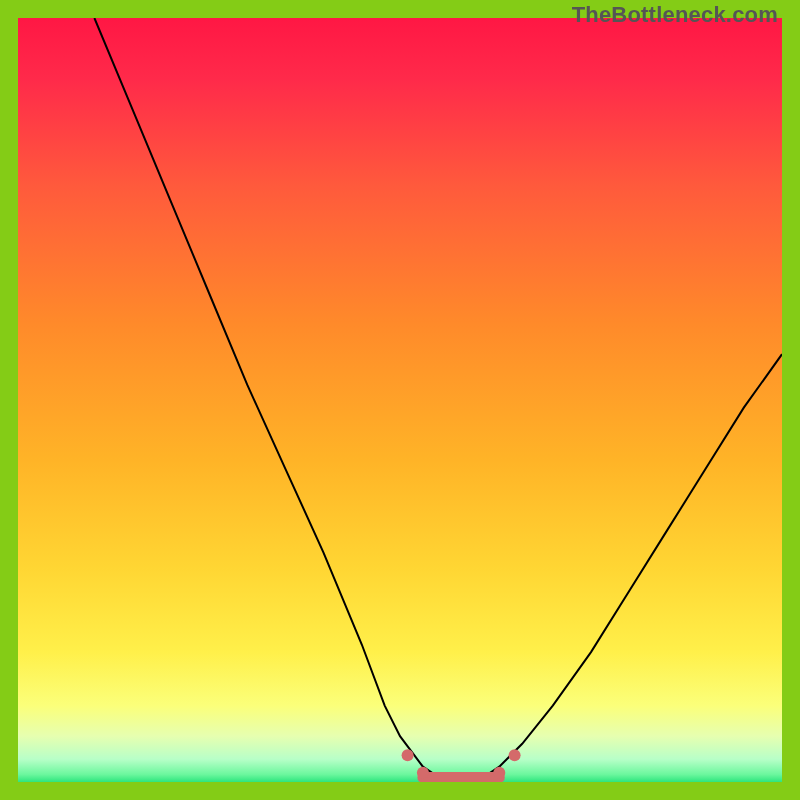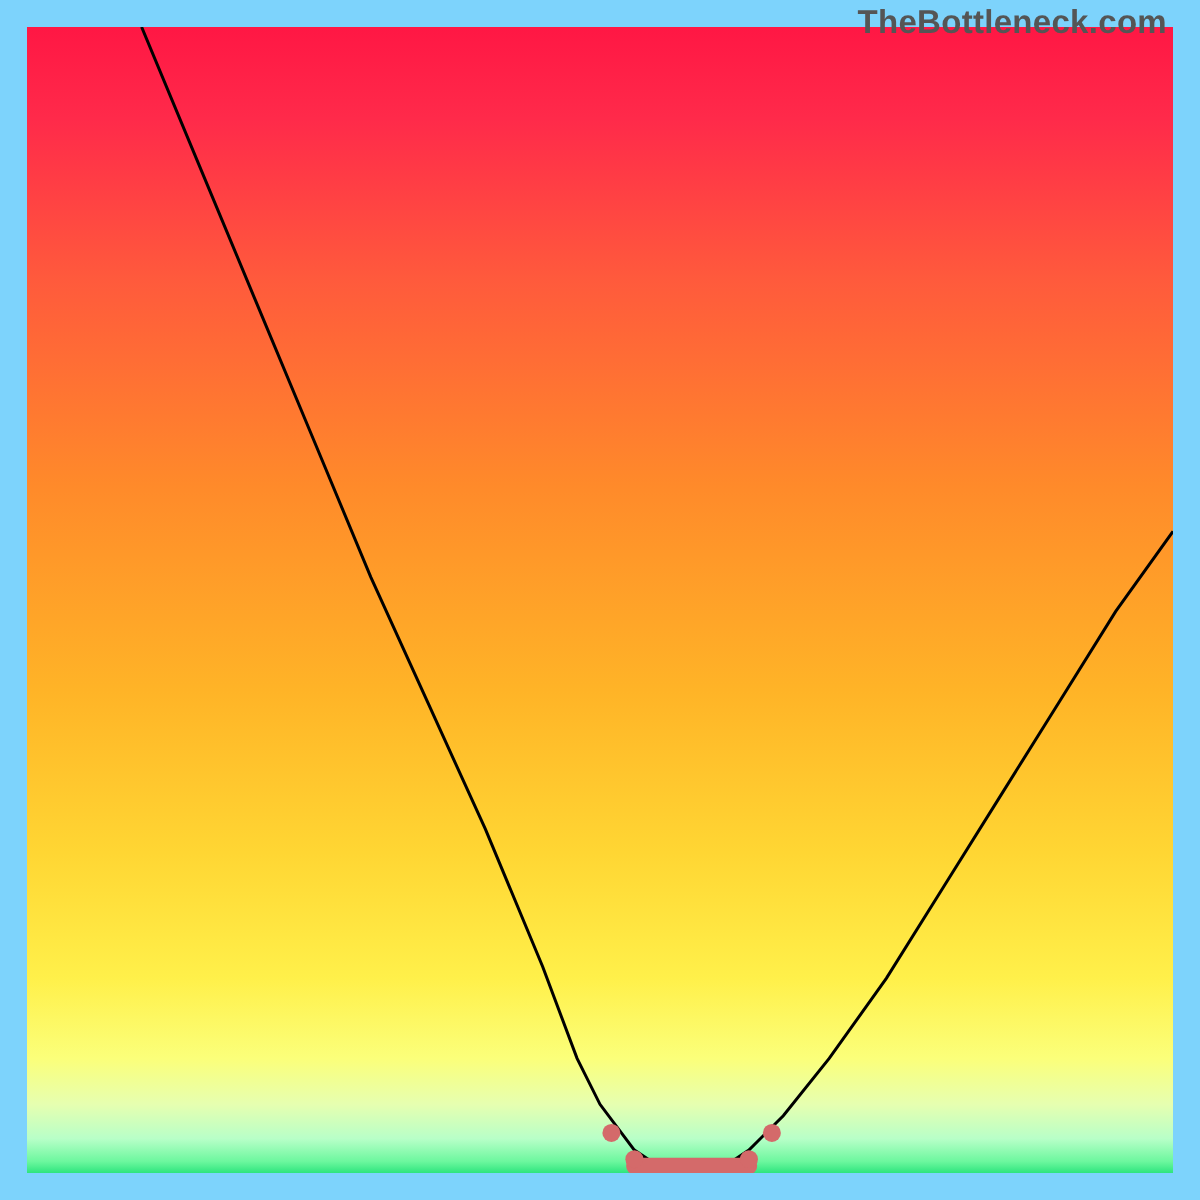--- a/index.html
+++ b/index.html
@@ -7,21 +7,21 @@
     padding: 0;
     width: 800px;
     height: 800px;
     background: #000;
     overflow: hidden;
   }
   .frame {
     position: relative;
     width: 800px;
     height: 800px;
-    background: #7dd3fc;
+    background: #84cc16;
   }
   .plot {
     position: absolute;
     left: 18px;
     top: 18px;
     width: 764px;
     height: 764px;
   }
   .gradient {
     position: absolute;

